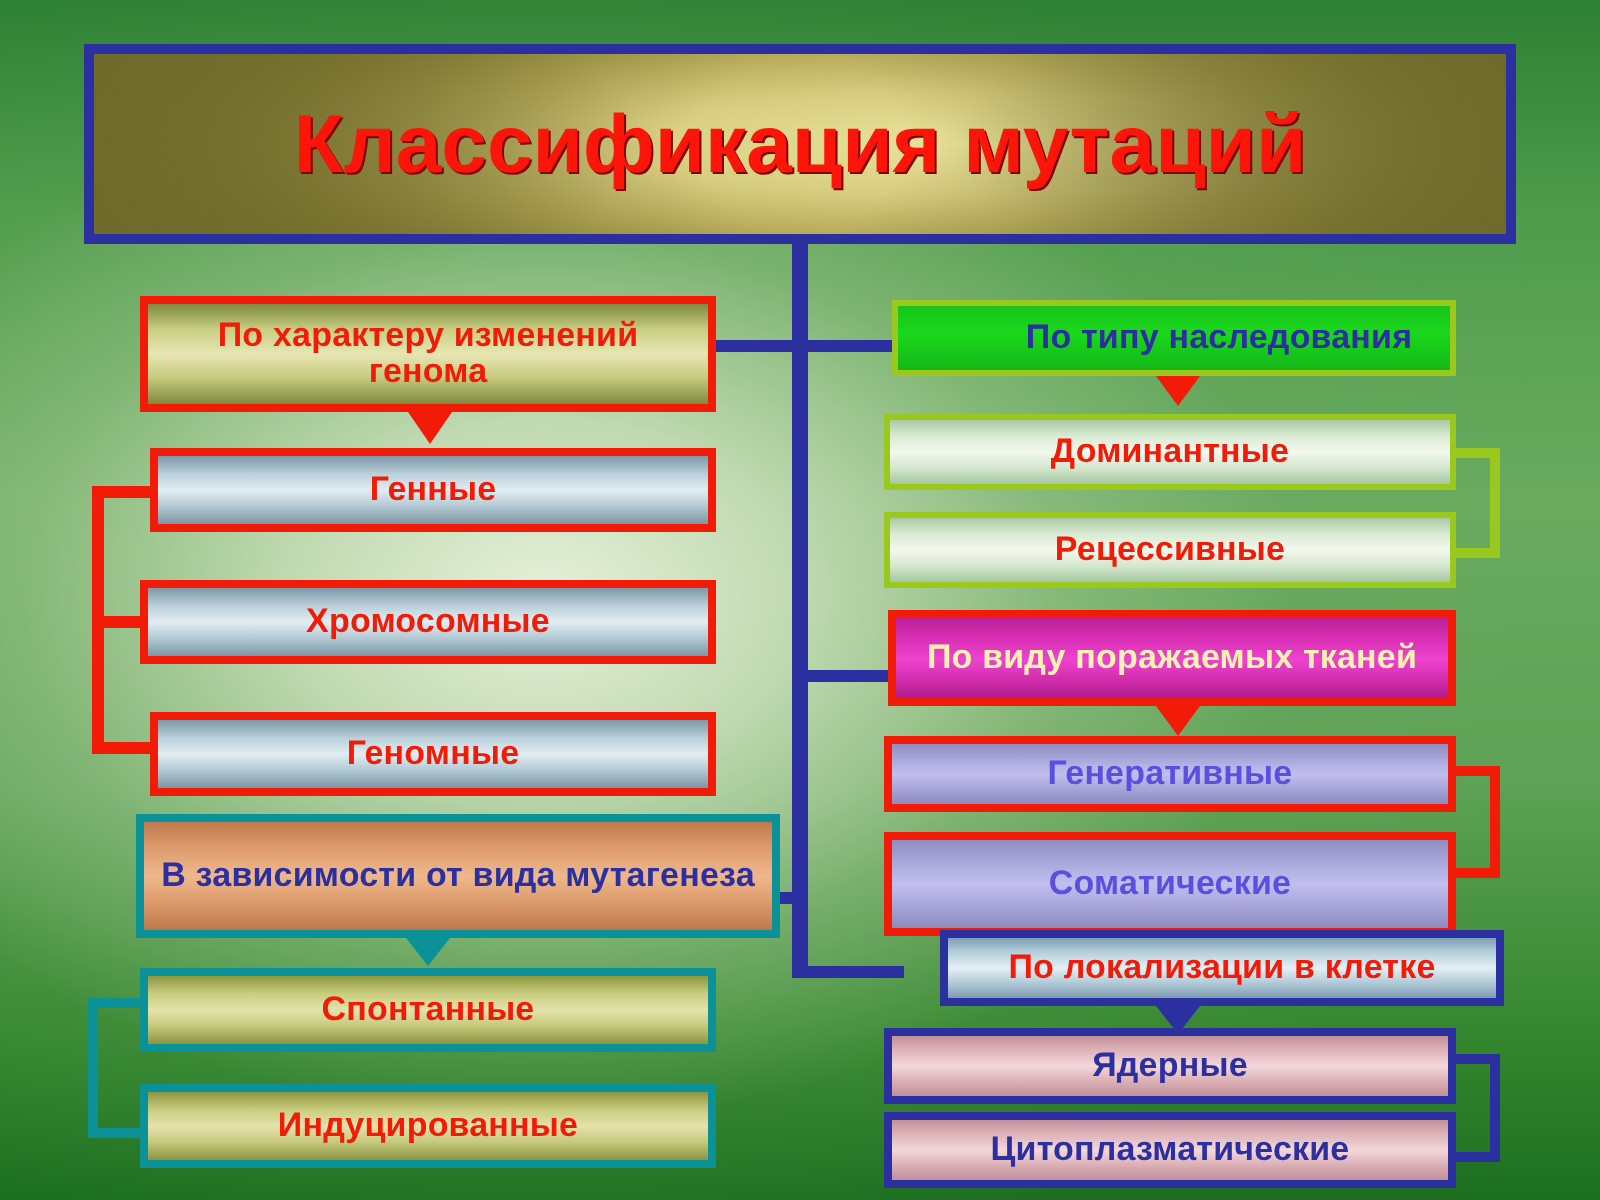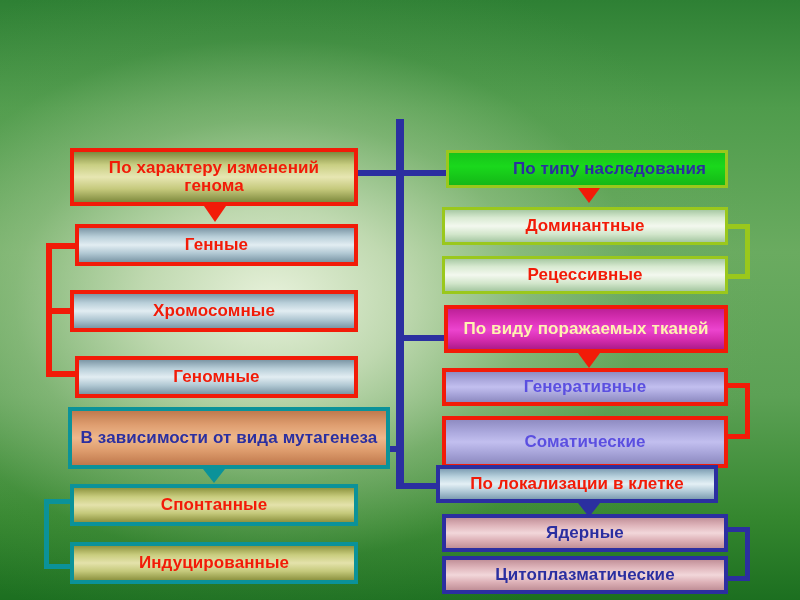--- a/index.html
+++ b/index.html
@@ -103,20 +103,23 @@
   .arrow{position:absolute;width:0;height:0;z-index:6;}
 
   
   .bracket{position:absolute;z-index:2;box-sizing:border-box;background:transparent;}
 </style>
 </head>
 <body>
 
 <div id="stage">
 
+  <div class="box" id="title-box">
+    <span>Классификация мутаций</span>
+  </div>
 
   <div class="ln" style="left:396px;top:119px;width:8px;height:370px;background:#2b2fa0;"></div>
 
   <div class="ln" style="left:352px;top:170px;width:100px;height:6px;background:#2b2fa0;"></div>
 
   <div class="ln" style="left:396px;top:335px;width:56px;height:6px;background:#2b2fa0;"></div>
 
   <div class="ln" style="left:352px;top:446px;width:52px;height:6px;background:#2b2fa0;"></div>
 
   <div class="ln" style="left:396px;top:483px;width:56px;height:6px;background:#2b2fa0;"></div>
@@ -178,21 +181,21 @@
   <div class="box sk-violet" style="left:442px;top:368px;width:286px;height:38px;font-size:17px;">
     <span>Генеративные</span>
   </div>
   <div class="box sk-violet" style="left:442px;top:416px;width:286px;height:52px;font-size:17px;">
     <span>Соматические</span>
   </div>
 
   <div class="bracket" style="left:722px;top:383px;width:28px;height:56px;
               border-top:5px solid #f21b08;border-right:5px solid #f21b08;border-bottom:5px solid #f21b08;"></div>
 
-  <div class="box sk-ice" style="left:436px;top:465px;width:282px;height:38px;font-size:17px;">
+  <div class="box sk-ice" style="left:470px;top:465px;width:282px;height:38px;font-size:17px;">
     <span>По локализации в клетке</span>
   </div>
   <div class="arrow" style="left:578px;top:503px;border-left:11px solid transparent;border-right:11px solid transparent;border-top:14px solid #2b2fa0;"></div>
 
   <div class="box sk-pink" style="left:442px;top:514px;width:286px;height:38px;font-size:17px;">
     <span>Ядерные</span>
   </div>
   <div class="box sk-pink" style="left:442px;top:556px;width:286px;height:38px;font-size:17px;">
     <span>Цитоплазматические</span>
   </div>

